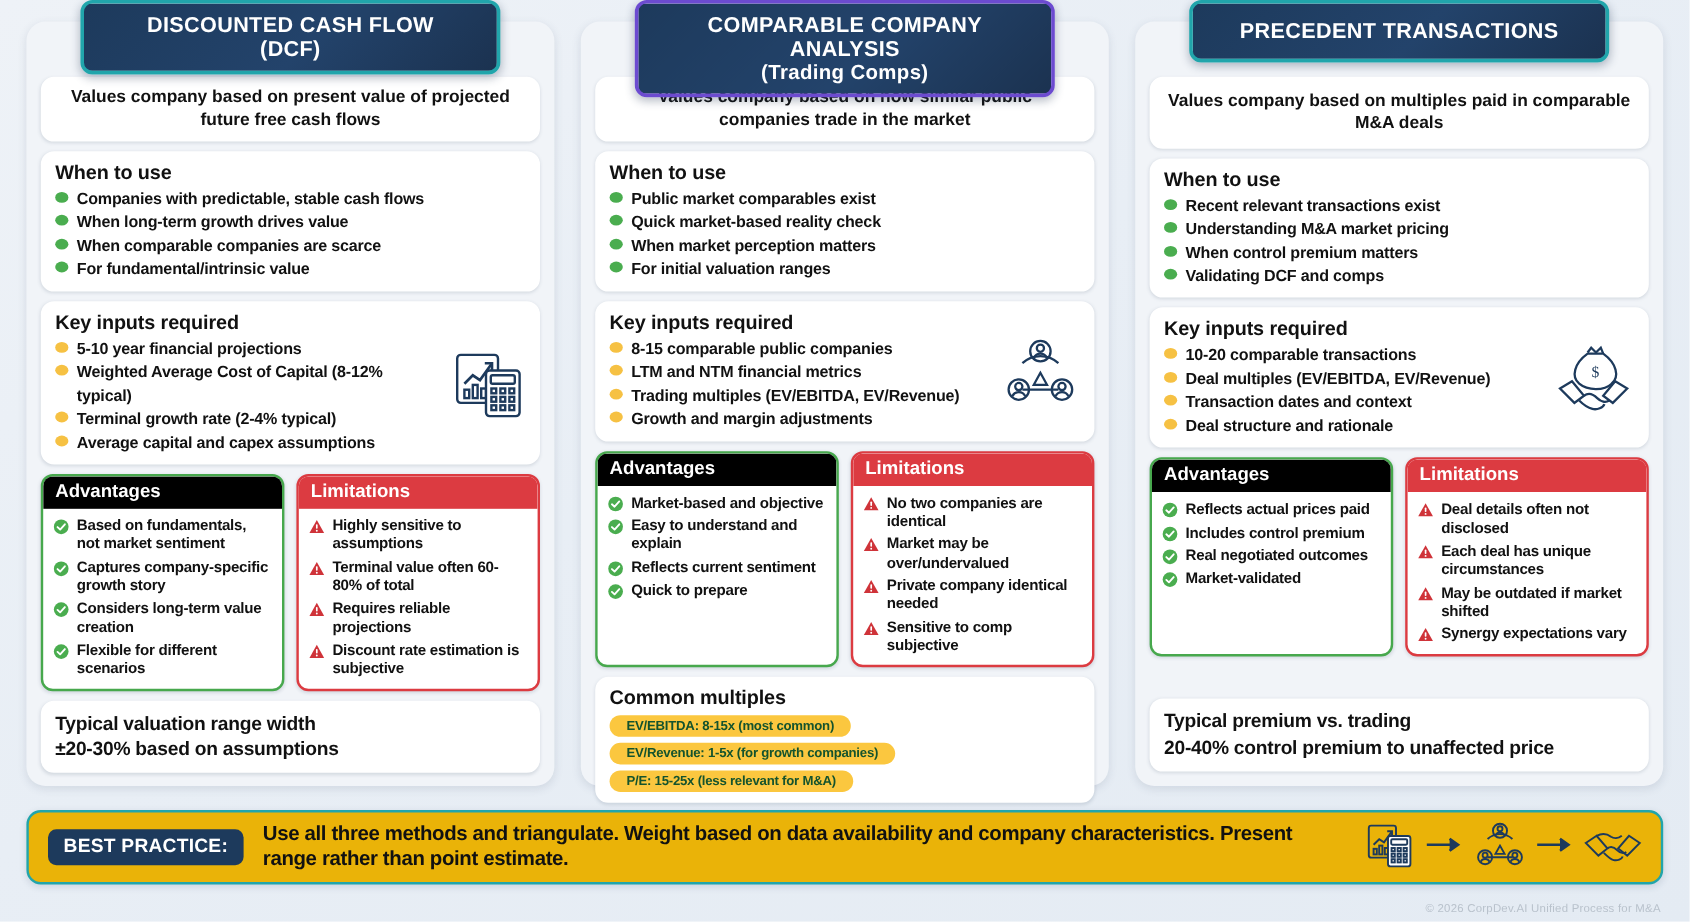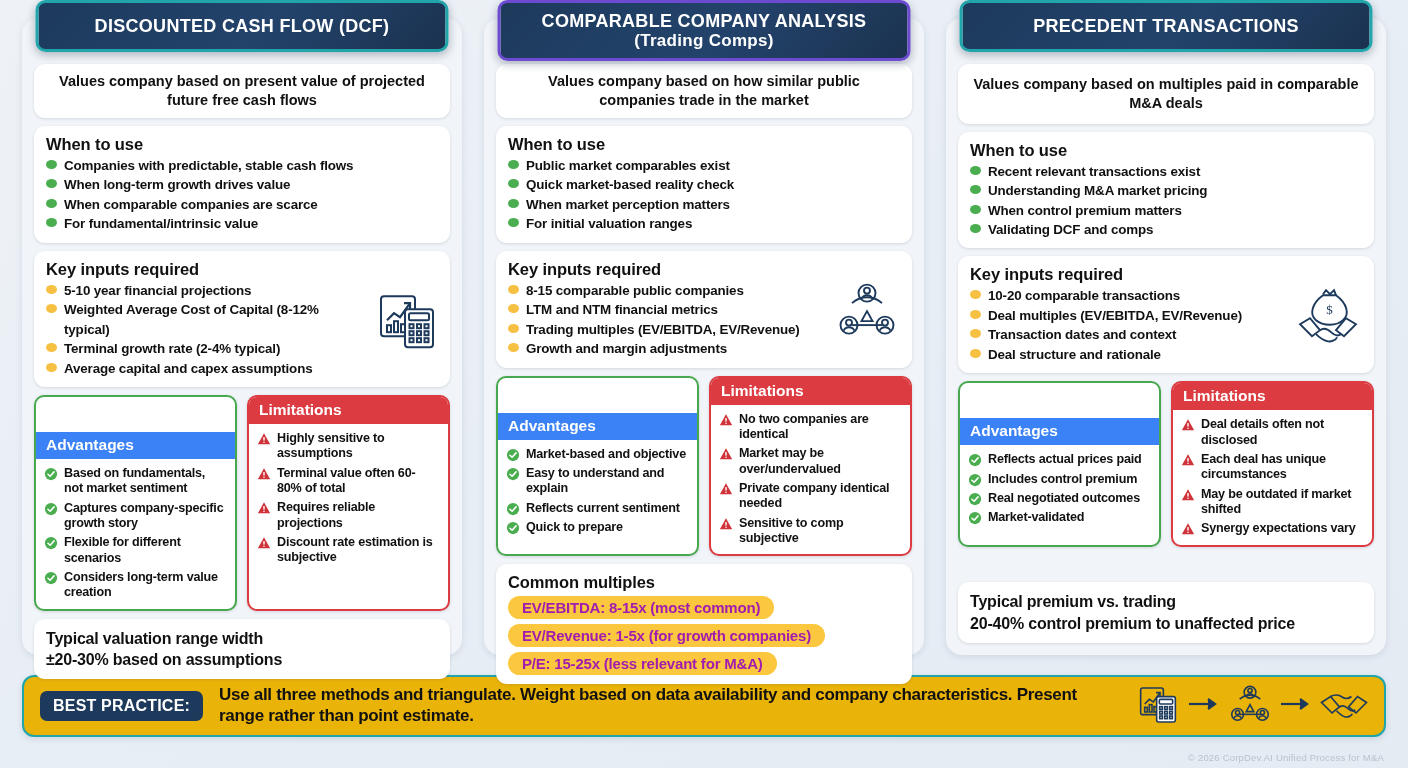--- a/index.html
+++ b/index.html
@@ -45,21 +45,21 @@
     flex-direction: column;
     gap: 8px;
   }
 
   
   .col-header {
     position: absolute;
     top: -18px;
     left: 50%;
     transform: translateX(-50%);
-    width: 413px;
+    width: 350px;
     min-height: 52px;
     border-radius: 10px;
     background: linear-gradient(135deg, #1d3a5c 0%, #23436b 55%, #1b3250 100%);
     display: flex;
     align-items: center;
     justify-content: center;
     text-align: center;
     color: #ffffff;
     font-weight: bold;
     font-size: 18px;
@@ -141,42 +141,42 @@
     box-shadow: 0 1px 3px rgba(45,65,95,.16);
   }
   .pc.adv { border: 2px solid #47a84d; }
   .pc.lim { border: 2px solid #dc3b41; }
   .pc-head {
     color: #fff;
     font-weight: bold;
     font-size: 15.5px;
     padding: 4px 10px 5px 10px;
   }
-  .pc.adv .pc-head { background: #3b82f6; margin-top: 35px; }
+  .pc.adv .pc-head { background: #000000; }
   .pc.lim .pc-head { background: #dc3b41; }
   .pc-body { padding: 7px 8px 8px 8px; }
   .pc-body ul { list-style: none; display: flex; flex-direction: column; gap: 4px; }
   .pc-body li {
     display: flex;
     gap: 6px;
     font-size: 12.6px;
     font-weight: bold;
     line-height: 1.22;
     letter-spacing: -.2px;
   }
   .ic { flex: 0 0 auto; width: 14px; height: 14px; margin-top: 1px; }
 
   
   .mult-list { display: flex; flex-direction: column; gap: 5px; margin-top: 4px; }
   .chip {
     background: #fbc githubfff;
     background: #fbc73f;
-    color: #a21caf;
-    font-weight: bold;
-    font-size: 15px;
+    color: #14532d;
+    font-weight: bold;
+    font-size: 11px;
     border-radius: 20px;
     padding: 3px 14px;
     align-self: flex-start;
     letter-spacing: -.2px;
   }
 
   .summary { margin-top: auto; }
   .summary .line {
     font-size: 16px;
     font-weight: bold;
@@ -327,28 +327,28 @@
                     <circle cx="8" cy="8" r="7" fill="#4aad4f"></circle>
                     <polyline points="4.5,8.3 7,10.6 11.5,5.6" fill="none" stroke="#fff" stroke-width="1.8" stroke-linecap="round" stroke-linejoin="round"></polyline>
                   </svg>
                   <span>Captures company-specific growth story</span>
                 </li>
               <li>
                   <svg class="ic" viewBox="0 0 16 16">
                     <circle cx="8" cy="8" r="7" fill="#4aad4f"></circle>
                     <polyline points="4.5,8.3 7,10.6 11.5,5.6" fill="none" stroke="#fff" stroke-width="1.8" stroke-linecap="round" stroke-linejoin="round"></polyline>
                   </svg>
+                  <span>Considers long-term value creation</span>
+                </li>
+              <li>
+                  <svg class="ic" viewBox="0 0 16 16">
+                    <circle cx="8" cy="8" r="7" fill="#4aad4f"></circle>
+                    <polyline points="4.5,8.3 7,10.6 11.5,5.6" fill="none" stroke="#fff" stroke-width="1.8" stroke-linecap="round" stroke-linejoin="round"></polyline>
+                  </svg>
                   <span>Flexible for different scenarios</span>
-                </li>
-              <li>
-                  <svg class="ic" viewBox="0 0 16 16">
-                    <circle cx="8" cy="8" r="7" fill="#4aad4f"></circle>
-                    <polyline points="4.5,8.3 7,10.6 11.5,5.6" fill="none" stroke="#fff" stroke-width="1.8" stroke-linecap="round" stroke-linejoin="round"></polyline>
-                  </svg>
-                  <span>Considers long-term value creation</span>
                 </li>
             </ul>
           </div>
         </div>
         <div class="pc lim">
           <div class="pc-head">Limitations</div>
           <div class="pc-body">
             <ul>
               <li>
                   <svg class="ic" viewBox="0 0 16 16">

